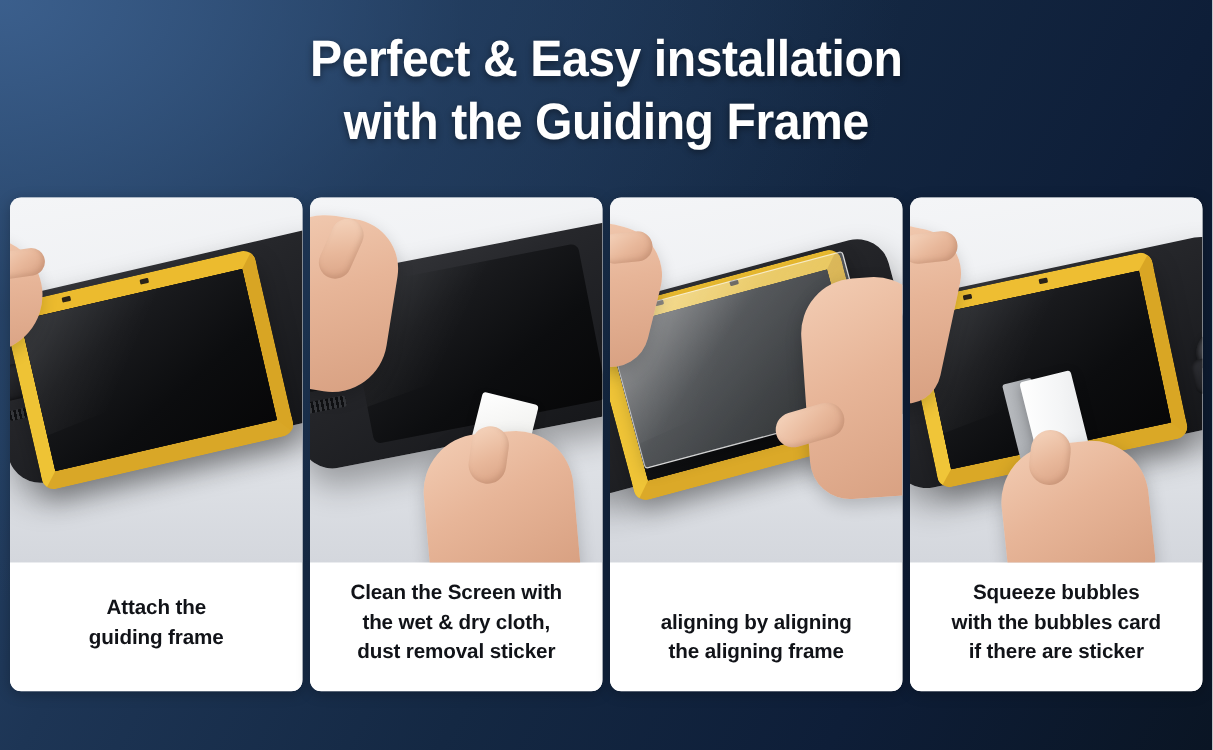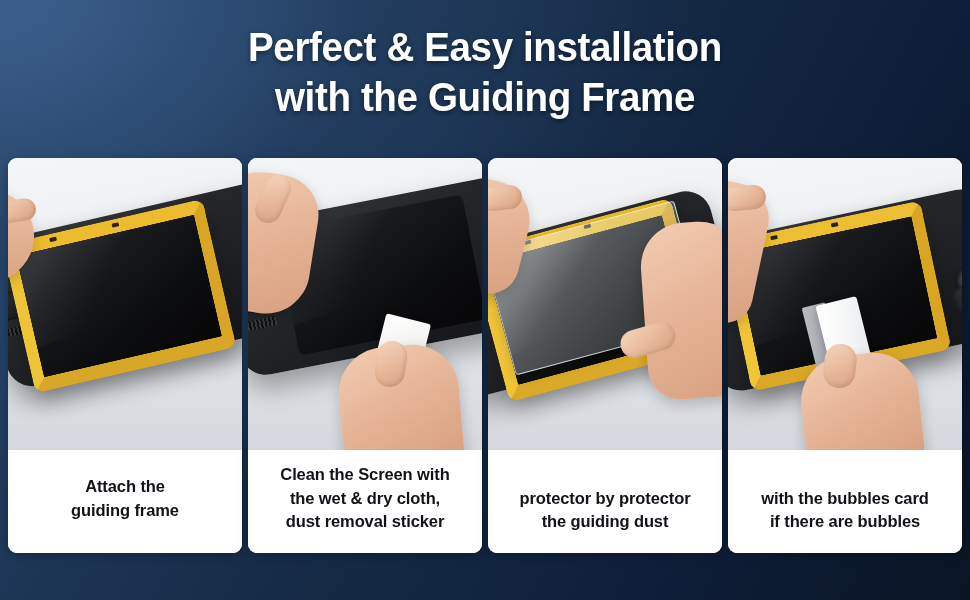--- a/index.html
+++ b/index.html
@@ -265,22 +265,22 @@
 
         <div class="hand" style="left:-58px; top:20px; width:96px; height:112px; border-radius:48px 40px 30px 40px; transform:rotate(14deg);"></div>
         <div class="finger" style="left:-8px; top:28px; width:42px; height:24px; border-radius:13px; transform:rotate(-6deg);"></div>
 
         <div class="hand" style="left:156px; top:64px; width:104px; height:176px; border-radius:44px 46px 26px 32px; transform:rotate(-4deg);"></div>
         <div class="finger" style="left:132px; top:168px; width:56px; height:28px; border-radius:14px; transform:rotate(-16deg);"></div>
       </div>
       <div class="caption">
         <div class="caption-text">
           <br>
-          <span>protector by protector</span><br>
-          <span>the guiding dust</span>
+          <span>aligning by aligning</span><br>
+          <span>the aligning frame</span>
         </div>
       </div>
     </div>
 
     <div class="card">
       <div class="photo">
         <div class="tabletop"></div>
 
         <div class="deck" style="left:-26px; top:56px; width:298px; height:152px; transform:rotate(-12deg);">
           <div class="stick" style="left:24px; top:14px;"></div>
@@ -299,21 +299,21 @@
         <div class="squeegee" style="left:96px; top:142px; width:42px; height:76px; border-radius:3px; transform:rotate(-14deg);"></div>
 
         <div class="hand" style="left:-58px; top:22px; width:92px; height:140px; border-radius:46px 36px 28px 38px; transform:rotate(12deg);"></div>
         <div class="finger" style="left:-6px; top:28px; width:44px; height:24px; border-radius:13px; transform:rotate(-6deg);"></div>
 
         <div class="hand" style="left:74px; top:196px; width:118px; height:110px; border-radius:46px 46px 12px 12px; transform:rotate(-6deg);"></div>
         <div class="finger" style="left:96px; top:186px; width:32px; height:44px; border-radius:16px; transform:rotate(6deg);"></div>
       </div>
       <div class="caption">
         <div class="caption-text">
-          <br>
+          <span>Squeeze bubbles</span><br>
           <span>with the bubbles card</span><br>
-          <span>if there are bubbles</span>
+          <span>if there are sticker</span>
         </div>
       </div>
     </div>
 
   </div>
 </div>
 
 </body></html>

